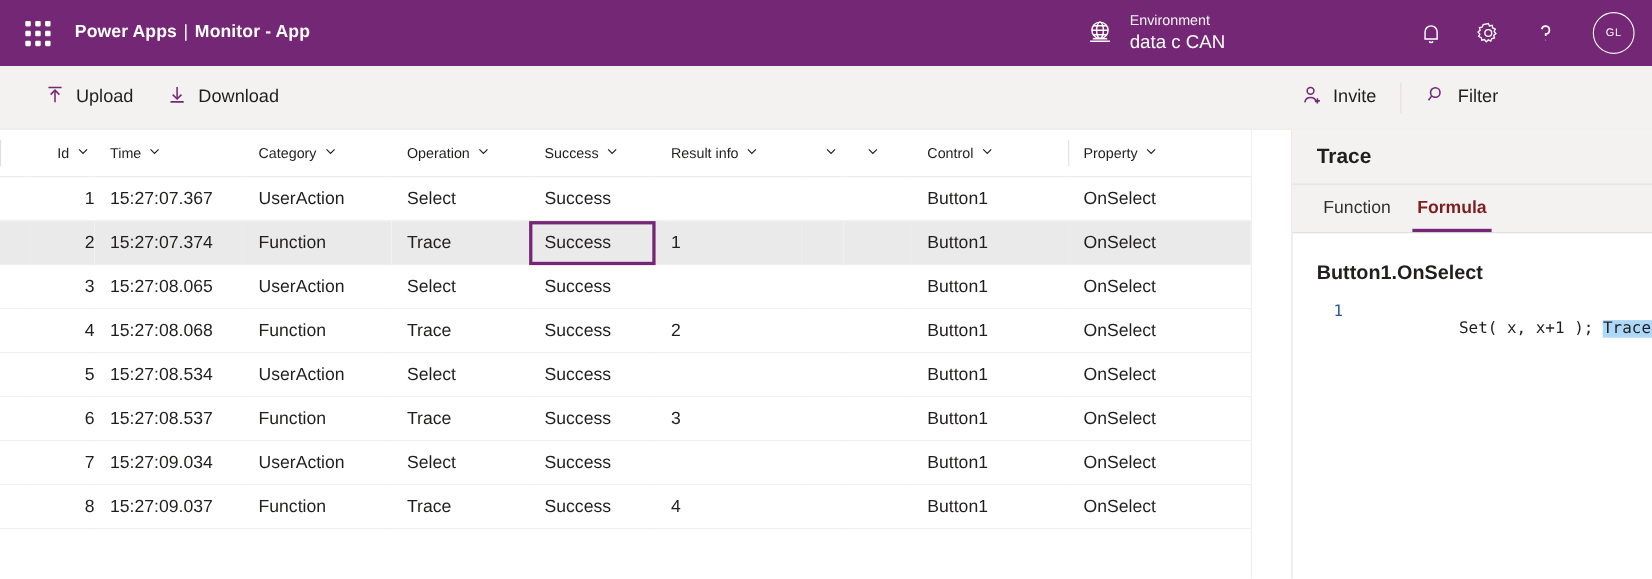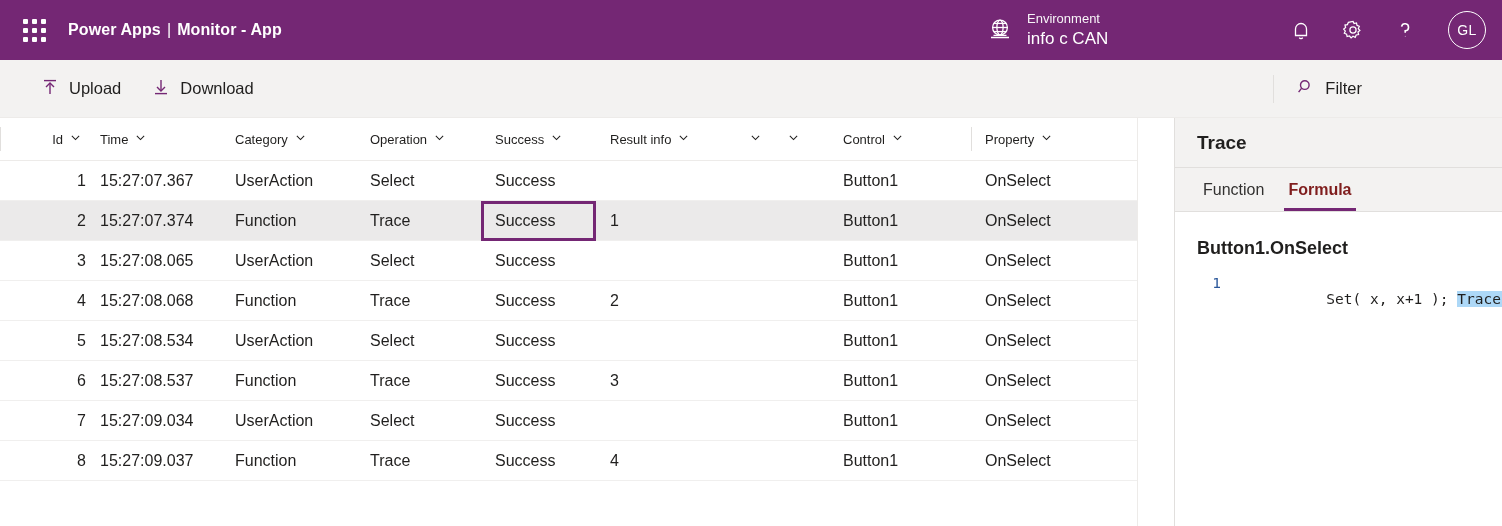--- a/index.html
+++ b/index.html
@@ -49,21 +49,21 @@
   }
   .hdr-icon {
     width: 26px; height: 26px;
     display: flex; align-items: center; justify-content: center;
     cursor: pointer;
   }
   #avatar {
     width: 38px; height: 38px; border-radius: 50%;
     border: 1.5px solid #ffffff;
     display: flex; align-items: center; justify-content: center;
-    font-size: 14px; letter-spacing: .5px;
+    font-size: 10px; letter-spacing: .5px;
     cursor: pointer; margin-left: 4px;
   }
 
   
   #command-bar {
     height: 58px; width: 100%;
     background: #f3f2f1;
     display: flex; align-items: center;
     position: relative;
     border-bottom: 1px solid #edebe9;
@@ -202,21 +202,21 @@
         <circle cx="15" cy="12.5" r="7.4"></circle>
         <ellipse cx="15" cy="12.5" rx="3.1" ry="7.4"></ellipse>
         <line x1="7.6" y1="12.5" x2="22.4" y2="12.5"></line>
         <line x1="8.6" y1="8.4" x2="21.4" y2="8.4"></line>
         <line x1="8.6" y1="16.6" x2="21.4" y2="16.6"></line>
         <path d="M6 22.5 L24 22.5 M8.5 20.3 L21.5 20.3"></path>
       </svg>
     </span>
     <span id="env-text">
       <div id="env-label">Environment</div>
-      <div id="env-value">info c CAN</div>
+      <div id="env-value">data c CAN</div>
     </span>
   </div>
 
   <div id="header-actions">
     <span class="hdr-icon">
       <svg width="24" height="24" viewBox="0 0 24 24" fill="none" stroke="#ffffff" stroke-width="1.3">
         <path d="M6.5 17.5 V11 a5.5 5.5 0 0 1 11 0 v6.5 z"></path>
         <path d="M10.3 19.6 a1.9 1.9 0 0 0 3.4 0"></path>
       </svg>
     </span>
@@ -259,20 +259,31 @@
           <polyline points="6,10 10,14 14,10"></polyline>
           <line x1="4" y1="16.6" x2="16" y2="16.6"></line>
         </svg>
       </span>
       <span>Download</span>
     </div>
   </div>
 
   <div id="cmd-right">
 
+    <div class="cmd">
+      <span>
+        <svg width="20" height="20" viewBox="0 0 20 20" fill="none" stroke="#742774" stroke-width="1.4">
+          <circle cx="8.4" cy="6.6" r="3.1"></circle>
+          <path d="M3.2 17 a5.3 5.3 0 0 1 10.4 0"></path>
+          <line x1="14.6" y1="13.4" x2="14.6" y2="18"></line>
+          <line x1="12.3" y1="15.7" x2="16.9" y2="15.7"></line>
+        </svg>
+      </span>
+      <span>Invite</span>
+    </div>
 
 
     <div class="divider"></div>
 
     <div class="cmd">
       <span>
         <svg width="20" height="20" viewBox="0 0 20 20" fill="none" stroke="#742774" stroke-width="1.4">
           <circle cx="8.8" cy="8.1" r="4.3"></circle>
           <line x1="5.5" y1="11.4" x2="2.6" y2="15.2"></line>
         </svg>

